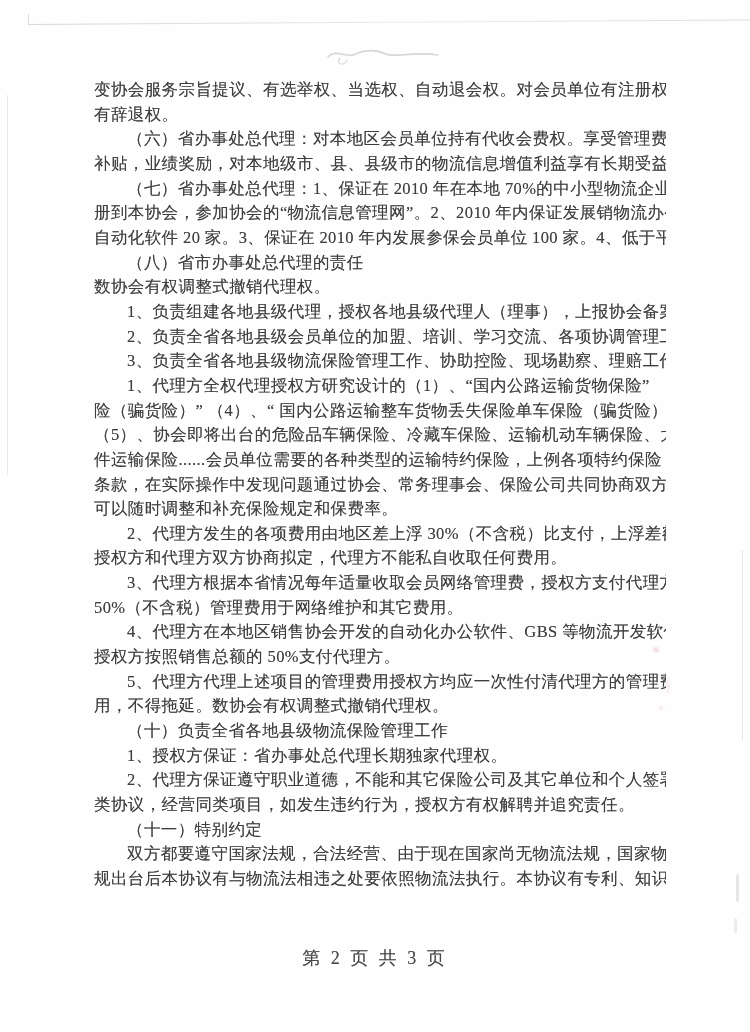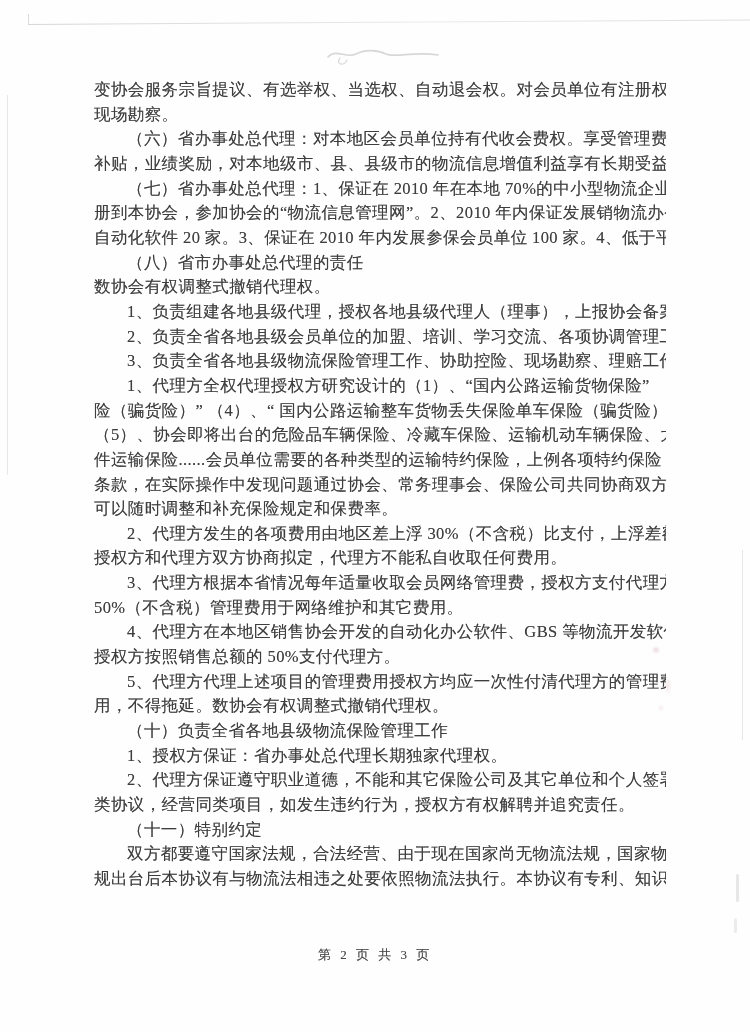--- a/index.html
+++ b/index.html
@@ -35,21 +35,21 @@
   .text-column {
     position:absolute; left:94px; top:78px; width:572px;
     color:#3e3e3e;
     font-size:16.5px; line-height:24.65px; letter-spacing:.4px;
     text-shadow:0 0 .5px rgba(70,70,70,.55);
   }
   .line { white-space:nowrap; overflow:hidden; }
   .line.ind { text-indent:33px; }
   .footer {
     position:absolute; left:0; top:946px; width:750px;
-    text-align:center; font-size:13px; letter-spacing:3px; color:#4a4a4a;
+    text-align:center; font-size:18px; letter-spacing:3px; color:#4a4a4a;
     text-shadow:0 0 .5px rgba(70,70,70,.5);
   }
 </style>
 </head>
 <body>
 
 <div class="scan">
 
   <div class="edge-top"></div>
   <div class="edge-corner"></div>
@@ -58,21 +58,21 @@
   <div class="mark-right-1"></div>
   <div class="mark-right-2"></div>
   <div class="smudge-pink"></div>
   <svg class="smudge-top" viewBox="0 0 126 28">
     <path d="M8 17 C16 8, 26 19, 36 14 S58 10, 66 14 S96 11, 118 15" stroke="#b8b8b8" stroke-width="1.6" fill="none" stroke-linecap="round"></path>
     <path d="M20 18 c-5 6, 4 9, 7 2" stroke="#bfbfbf" stroke-width="1.3" fill="none" stroke-linecap="round"></path>
   </svg>
 
   <div class="text-column">
       <div class="line">变协会服务宗旨提议、有选举权、当选权、自动退会权。对会员单位有注册权、</div>
-      <div class="line">现场勘察。</div>
+      <div class="line">有辞退权。</div>
       <div class="line ind">（六）省办事处总代理：对本地区会员单位持有代收会费权。享受管理费用</div>
       <div class="line">补贴，业绩奖励，对本地级市、县、县级市的物流信息增值利益享有长期受益权。</div>
       <div class="line ind">（七）省办事处总代理：1、保证在 2010 年在本地 70%的中小型物流企业注</div>
       <div class="line">册到本协会，参加协会的“物流信息管理网”。2、2010 年内保证发展销物流办公</div>
       <div class="line">自动化软件 20 家。3、保证在 2010 年内发展参保会员单位 100 家。4、低于平均</div>
       <div class="line ind">（八）省市办事处总代理的责任</div>
       <div class="line">数协会有权调整式撤销代理权。</div>
       <div class="line ind">1、负责组建各地县级代理，授权各地县级代理人（理事），上报协会备案。</div>
       <div class="line ind">2、负责全省各地县级会员单位的加盟、培训、学习交流、各项协调管理工作。</div>
       <div class="line ind">3、负责全省各地县级物流保险管理工作、协助控险、现场勘察、理赔工作。</div>

